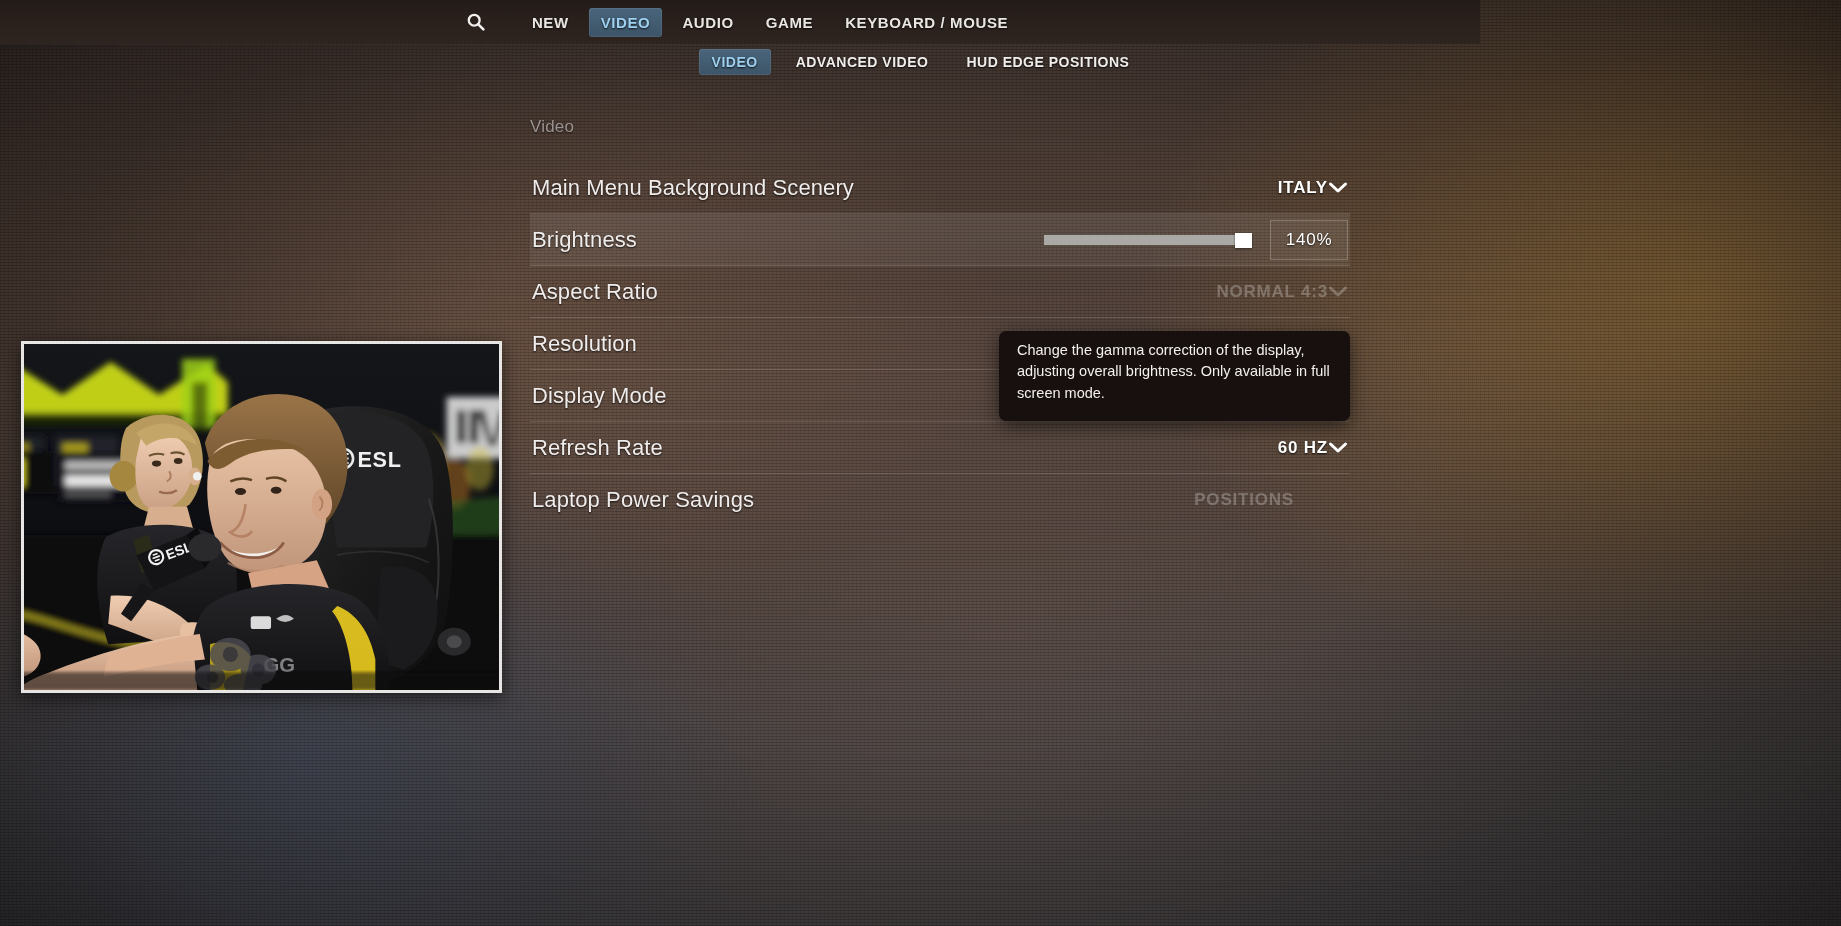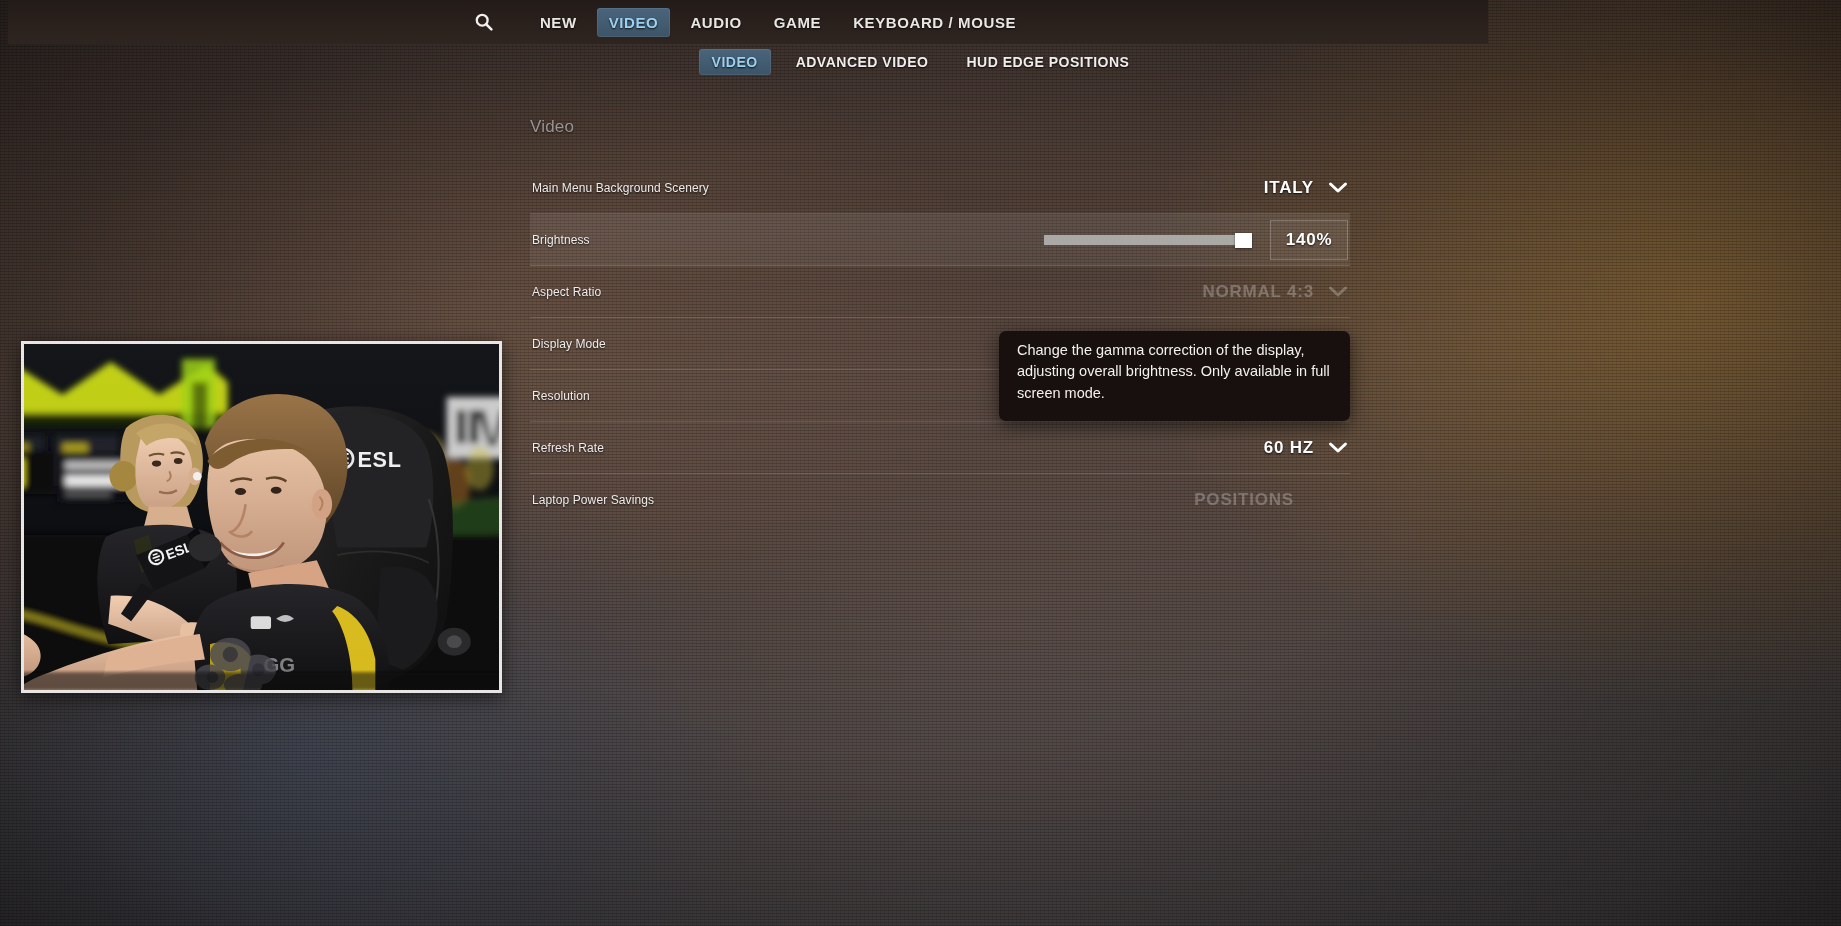--- a/index.html
+++ b/index.html
@@ -44,21 +44,21 @@
     position: absolute;
     inset: 0;
     pointer-events: none;
     background: radial-gradient(ellipse 1250px 760px at 50% 48%, rgba(0,0,0,0) 40%, rgba(0,0,0,0.30) 82%, rgba(0,0,0,0.52) 100%);
     z-index: 5;
   }
 
   
   .topbar {
     position: absolute;
-    top: 0; left: 8px;
+    top: 0; left: 0;
     width: 1480px;
     height: 44px;
     background: linear-gradient(180deg, #231b18 0%, #2a211d 55%, #2e2420 100%);
     z-index: 10;
     display: flex;
     align-items: center;
     justify-content: center;
   }
   .topbar-inner {
     display: flex;
@@ -141,29 +141,28 @@
     justify-content: space-between;
     height: 52px;
     border-bottom: 1px solid rgba(255,255,255,0.13);
     padding: 0 2px;
   }
   .row.last { border-bottom: none; }
   .row.highlight {
     background: linear-gradient(180deg, rgba(255,255,255,0.085) 0%, rgba(255,255,255,0.055) 100%);
   }
   .row-label {
-    font-size: 12px;
+    font-size: 22px;
     color: #efeceb;
     letter-spacing: 0.1px;
     text-shadow: 0 1px 2px rgba(0,0,0,0.75);
   }
   .row-value {
     display: flex;
     align-items: center;
-    gap: 14px;
   }
   .value-text {
     font-family: "Liberation Sans", sans-serif;
     font-weight: bold;
     font-size: 17px;
     letter-spacing: 0.8px;
     color: #ffffff;
     text-shadow: 0 1px 2px rgba(0,0,0,0.8);
   }
   .value-text.dim {
@@ -203,21 +202,21 @@
     width: 78px;
     height: 40px;
     border: 1px solid rgba(255,255,255,0.22);
     display: flex;
     align-items: center;
     justify-content: center;
     background: rgba(255,255,255,0.03);
   }
   .value-box span {
     font-family: "Liberation Sans", sans-serif;
-    font-weight: bold;
+    font-weight: normal;
     font-size: 17px;
     letter-spacing: 0.8px;
     color: #ffffff;
     text-shadow: 0 1px 2px rgba(0,0,0,0.8);
   }
 
   
   .tooltip {
     position: absolute;
     left: 999px;
@@ -315,34 +314,34 @@
       <div class="row-label">Aspect Ratio</div>
       <div class="row-value">
         <span class="value-text dim">NORMAL 4:3</span>
         <svg class="chev dim" width="20" height="13" viewBox="0 0 20 13">
           <polyline points="2.5,3 10,10 17.5,3" fill="none" stroke="#ffffff" stroke-width="3" stroke-linecap="round" stroke-linejoin="round"></polyline>
         </svg>
       </div>
     </div>
 
     <div class="row">
+      <div class="row-label">Resolution</div>
+      <div class="row-value">
+        <span class="value-text dim">1280X960</span>
+        <svg class="chev dim" width="20" height="13" viewBox="0 0 20 13">
+          <polyline points="2.5,3 10,10 17.5,3" fill="none" stroke="#ffffff" stroke-width="3" stroke-linecap="round" stroke-linejoin="round"></polyline>
+        </svg>
+      </div>
+    </div>
+
+    <div class="row">
       <div class="row-label">Display Mode</div>
       <div class="row-value">
         <span class="value-text">FULLSCREEN</span>
         <svg class="chev" width="20" height="13" viewBox="0 0 20 13">
-          <polyline points="2.5,3 10,10 17.5,3" fill="none" stroke="#ffffff" stroke-width="3" stroke-linecap="round" stroke-linejoin="round"></polyline>
-        </svg>
-      </div>
-    </div>
-
-    <div class="row">
-      <div class="row-label">Resolution</div>
-      <div class="row-value">
-        <span class="value-text dim">1280X960</span>
-        <svg class="chev dim" width="20" height="13" viewBox="0 0 20 13">
           <polyline points="2.5,3 10,10 17.5,3" fill="none" stroke="#ffffff" stroke-width="3" stroke-linecap="round" stroke-linejoin="round"></polyline>
         </svg>
       </div>
     </div>
 
     <div class="row">
       <div class="row-label">Refresh Rate</div>
       <div class="row-value">
         <span class="value-text">60 HZ</span>
         <svg class="chev" width="20" height="13" viewBox="0 0 20 13">

